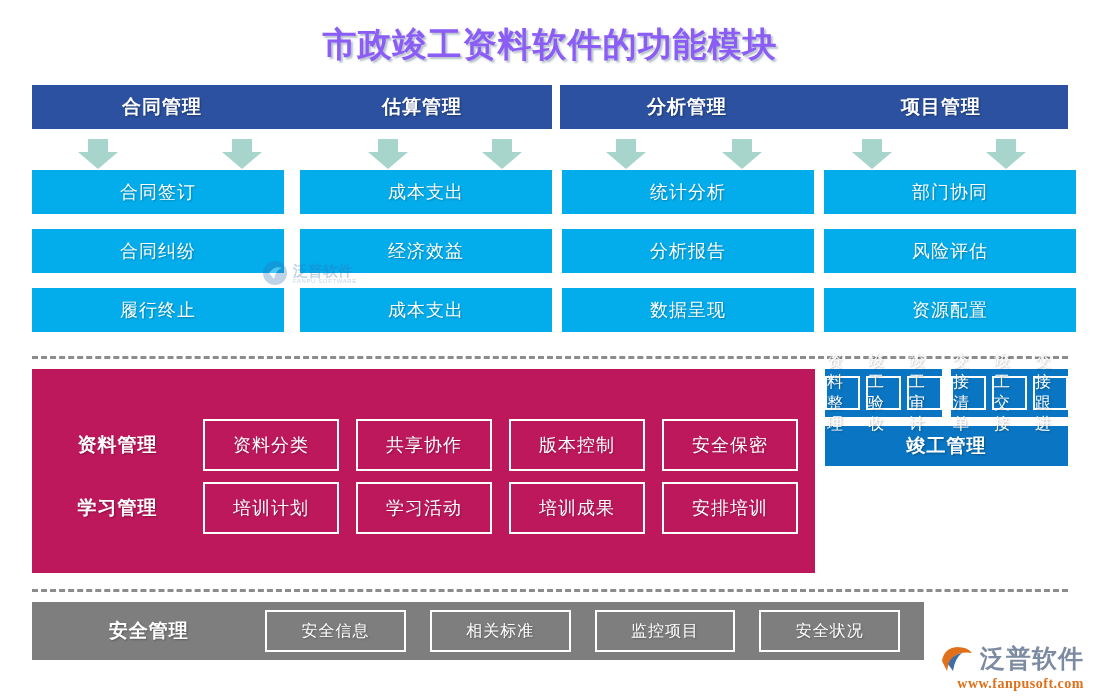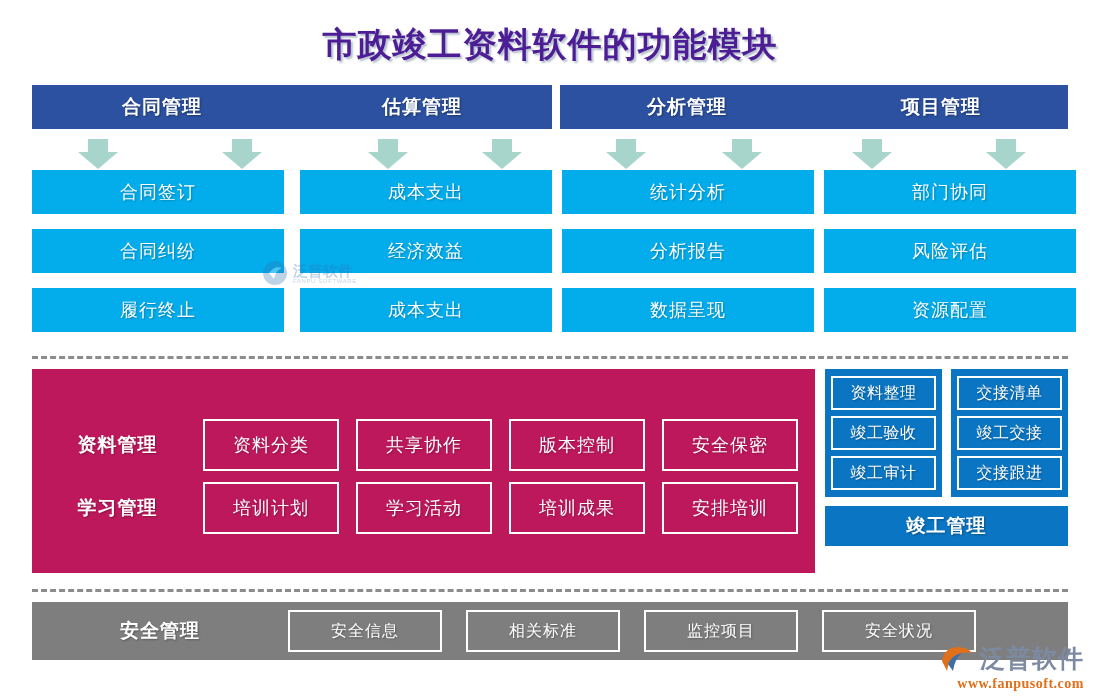--- a/index.html
+++ b/index.html
@@ -10,21 +10,21 @@
     overflow:hidden;
     position:relative;
   }
   .page{position:relative;width:1100px;height:700px;}
 
   
   .title{
     position:absolute;left:0;top:22px;width:1100px;
     text-align:center;
     font-size:34px;font-weight:bold;
-    color:#4c1d95;
+    color:#8b5cf6;
     letter-spacing:1px;
     text-shadow:2px 2px 2px rgba(120,140,160,.55);
   }
 
   
   .hdr{
     position:absolute;height:44px;background:#2b51a0;
     display:flex;align-items:center;
   }
   .hdr span{
@@ -87,38 +87,38 @@
     text-shadow:1px 1px 2px rgba(0,0,0,.28);
   }
 
   
   #panel-completion{
     position:absolute;left:825px;top:369px;width:243px;height:204px;
   }
   .cpl-cols{display:flex;gap:9px;}
   .cpl-col{
     width:117px;background:#0a75c2;padding:7px 0;
-    display:flex;flex-direction:column;align-items:center;gap:6px;
+    display:flex;align-items:center;gap:6px;
   }
   .cbox{
     width:101px;height:30px;border:2px solid #ffffff;
     display:flex;align-items:center;justify-content:center;
     color:#ffffff;font-size:16px;letter-spacing:.5px;
     text-shadow:1px 1px 2px rgba(0,0,0,.28);
   }
   #completion-bar{
     margin-top:9px;width:243px;height:40px;background:#0a75c2;
     display:flex;align-items:center;justify-content:center;
     color:#ffffff;font-size:19px;font-weight:bold;letter-spacing:1px;
     text-shadow:1px 1px 2px rgba(0,0,0,.3);
   }
 
   
   #safety-bar{
-    position:absolute;left:32px;top:602px;width:1036px;height:58px;
+    position:absolute;left:32px;top:602px;width:892px;height:58px;
     background:#7e7e7e;display:flex;align-items:center;
   }
   #safety-label{
     width:256px;text-align:center;color:#ffffff;
     font-size:19px;font-weight:bold;letter-spacing:1px;
     text-shadow:1px 1px 2px rgba(0,0,0,.3);
   }
   .sbox{
     width:150px;height:38px;margin-right:24px;
     border:2px solid #ffffff;

